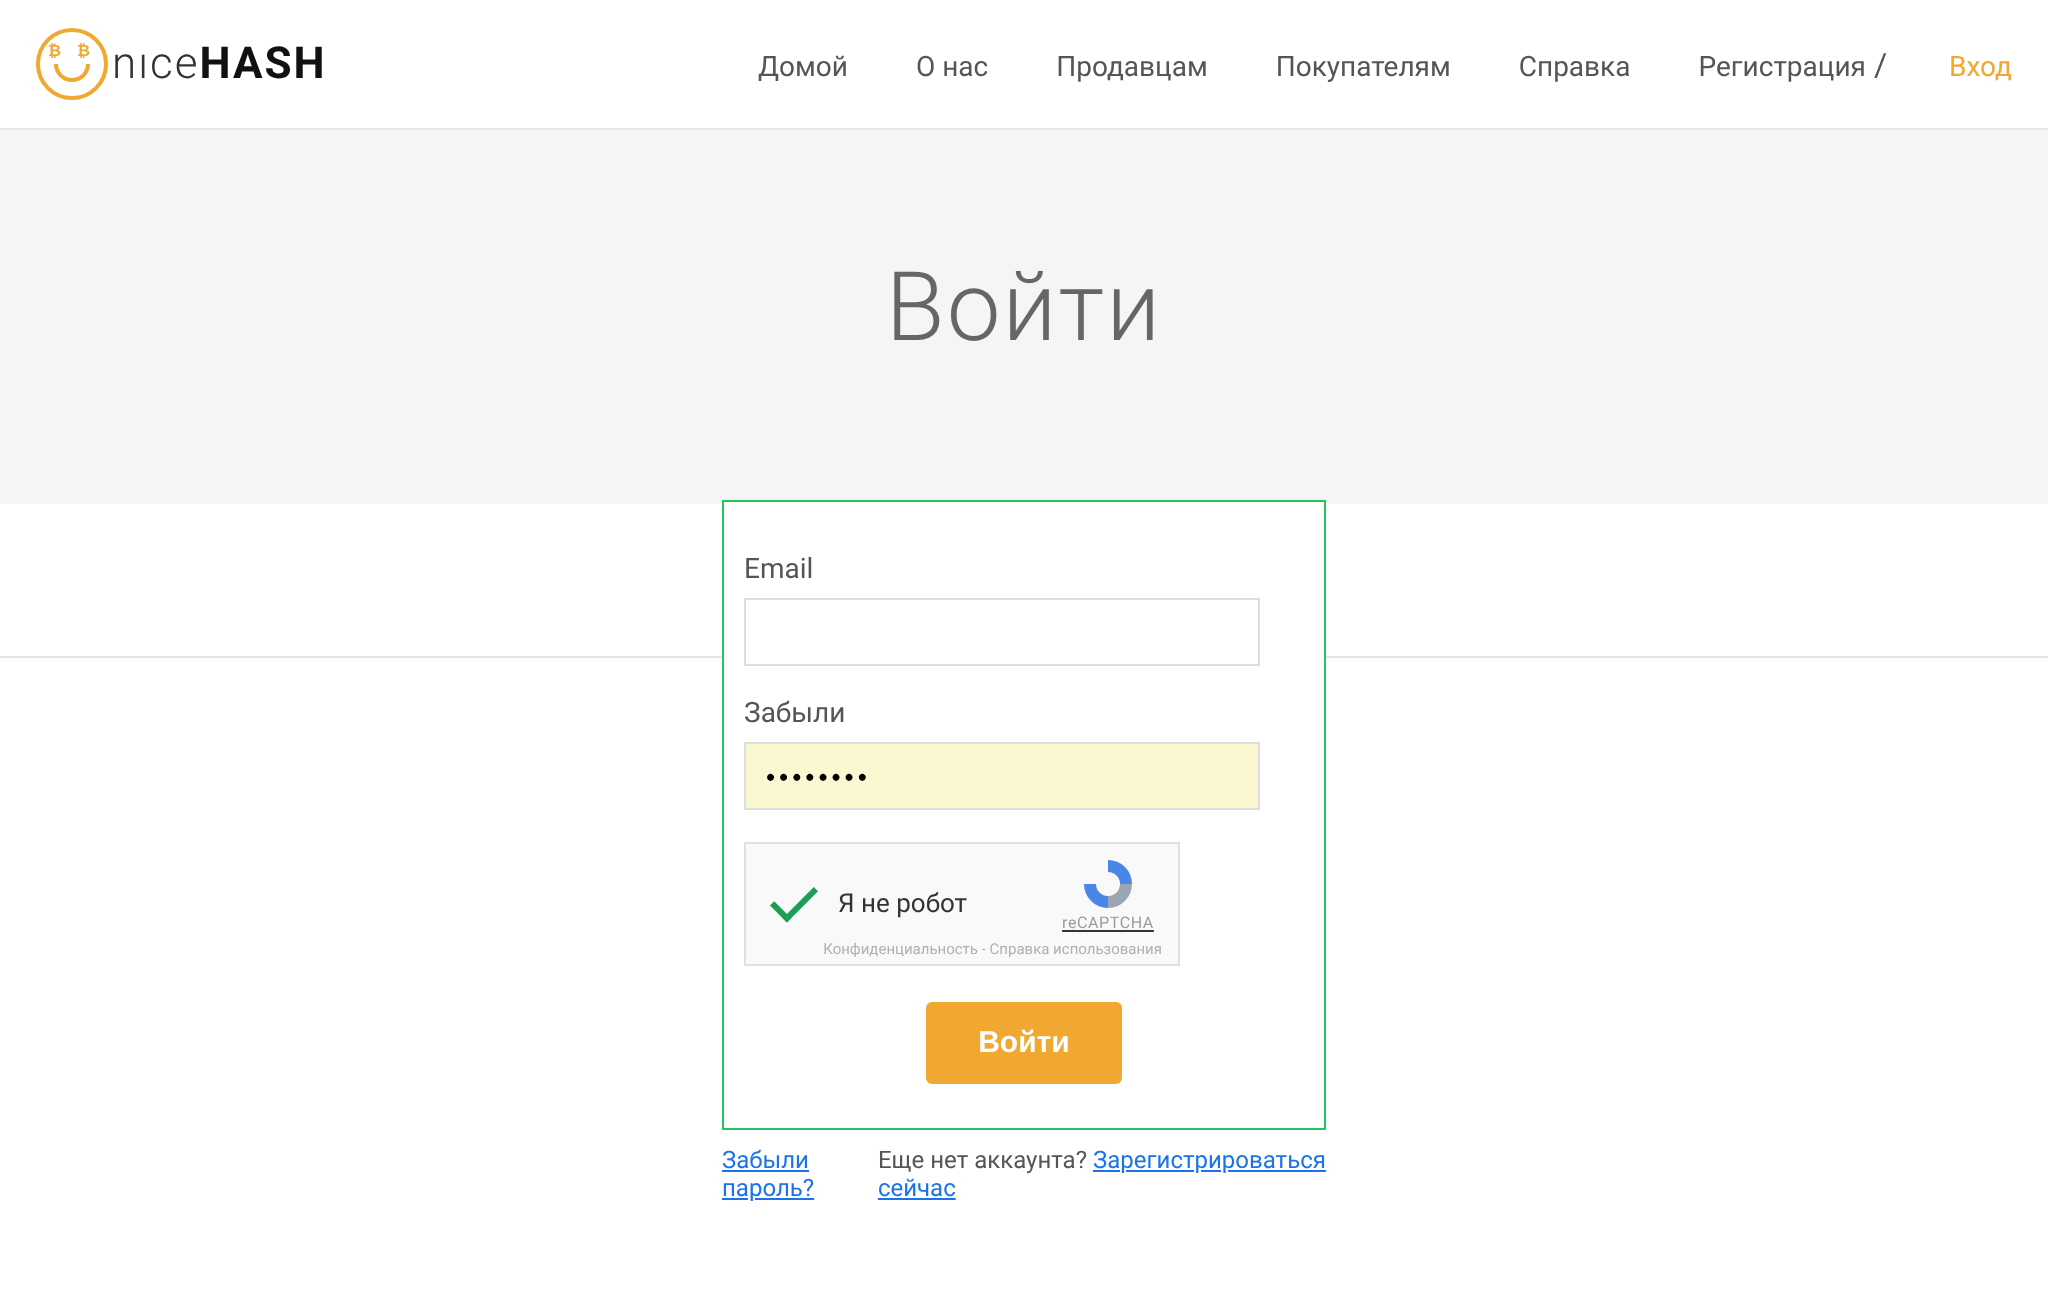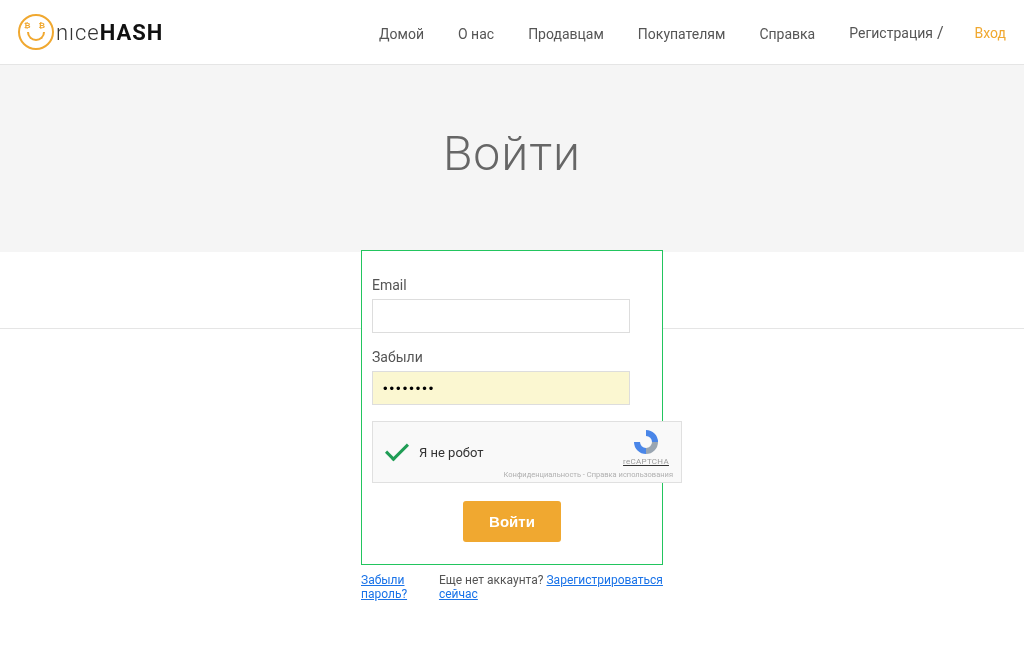--- a/index.html
+++ b/index.html
@@ -129,21 +129,21 @@
     .twofa-hint {
       position: absolute;
       right: 24px;
       top: 0;
       font-size: 11px;
       letter-spacing: 0.5px;
       color: #ccc;
       font-weight: 600;
     }
     .captcha-box {
-      width: 310px;
+      width: 218px;
       height: 62px;
       background: #f9f9f9;
       border: 1px solid #e0e0e0;
       margin-bottom: 14px;
       position: relative;
       display: flex;
       align-items: center;
       padding: 0 12px;
     }
     .captcha-check {

